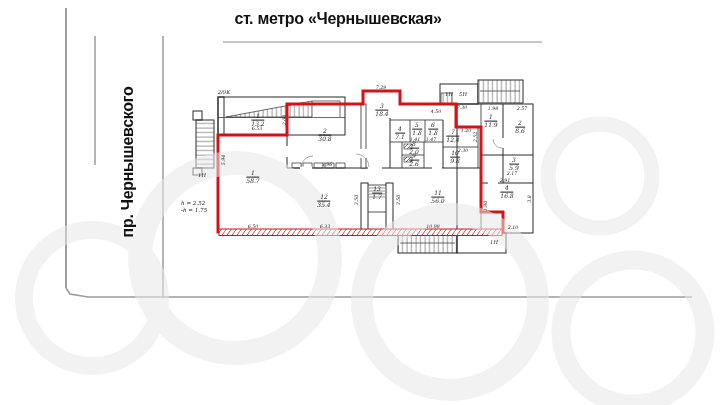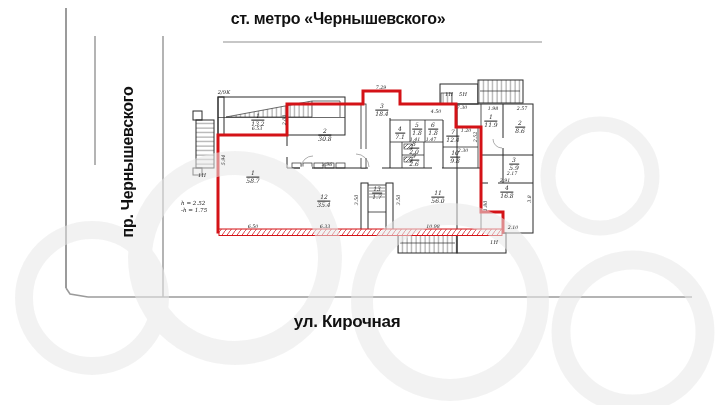--- a/index.html
+++ b/index.html
@@ -145,23 +145,22 @@
 
     <g fill="none" stroke="#e9e9e9" opacity="0.55">
       <circle cx="235" cy="258" r="95" stroke-width="24"></circle>
       <circle cx="450" cy="302" r="88" stroke-width="22"></circle>
       <circle cx="633" cy="332" r="72" stroke-width="19"></circle>
       <circle cx="600" cy="176" r="52" stroke-width="15"></circle>
       <circle cx="92" cy="298" r="68" stroke-width="18"></circle>
     </g>
   </svg>
 
-  <div class="lbl metro" style="left:338px;top:19px">ст. метро «Чернышевского»</div>
+  <div class="lbl metro" style="left:338px;top:19px">ст. метро «Чернышевская»</div>
   <div class="lbl sleft" style="left:128px;top:162px">пр. Чернышевского</div>
-  <div class="lbl sbottom" style="left:347px;top:322px">ул. Кирочная</div>
 
   <div class="tag" style="left:224px;top:92px">2/9К</div>
   <div class="hnote" style="left:181px;top:200px">
     <span>h = 2.52</span>
     <span>-h = 1.75</span>
   </div>
 
   <div class="tag" style="left:202px;top:175px">1Н</div>
   <div class="tag" style="left:449px;top:94px">1Н</div>
   <div class="tag" style="left:463px;top:94px">5Н</div>

